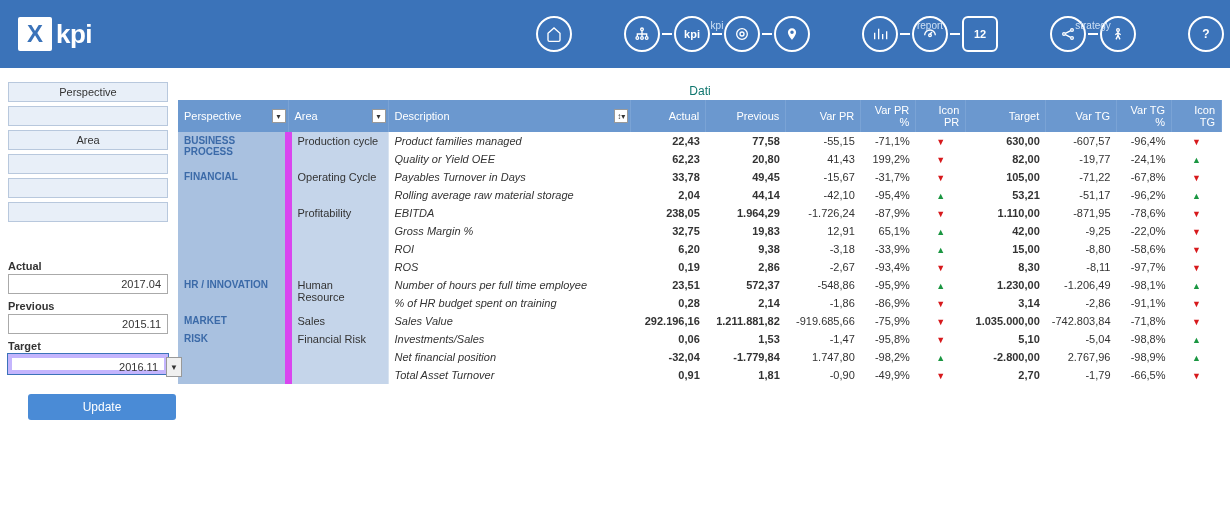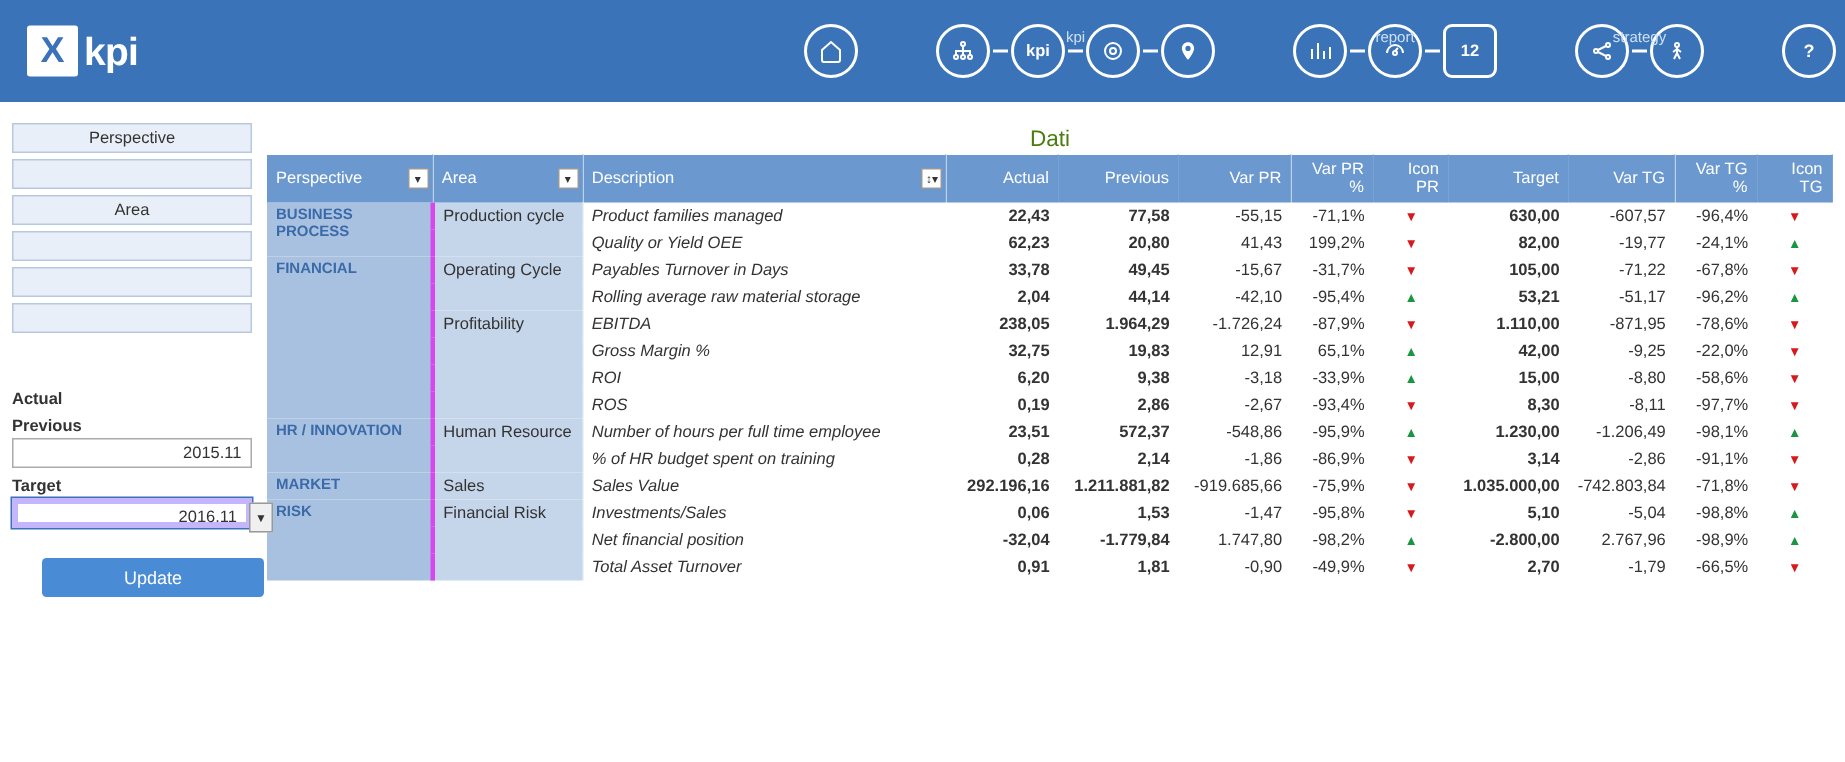--- a/index.html
+++ b/index.html
@@ -28,27 +28,27 @@
   
   .side-label { background: #e8eff8; border: 1px solid #b8c8dd; padding: 3px 6px; font-size: 11px; color: #333; margin-bottom: 4px; text-align: center; height: 20px; line-height: 13px; }
   .side-empty { background: #e8eff8; border: 1px solid #b8c8dd; height: 20px; margin-bottom: 4px; }
   .side-field-label { font-size: 11px; font-weight: 600; margin-top: 6px; margin-bottom: 2px; }
   .side-value { border: 1px solid #aaa; background: #fff; padding: 2px 6px; text-align: right; font-size: 11px; height: 20px; line-height: 15px; margin-bottom: 2px; position: relative; }
   .side-value.active { border: 4px solid #c4b5fd; box-shadow: 0 0 0 1px #3b73b9; }
   .side-dd { position: absolute; right: -18px; top: -1px; width: 16px; height: 20px; border: 1px solid #999; background: #f0f0f0; display: flex; align-items: center; justify-content: center; font-size: 8px; }
   .update-btn { background: #4a8bd6; color: #fff; border: none; padding: 6px 30px; border-radius: 3px; cursor: pointer; margin-top: 18px; font-size: 12px; width: 148px; margin-left: 20px; }
   
   
-  .table-title { text-align: center; font-size: 15px; color: #4d7c0f; padding: 2px; }
+  .table-title { text-align: center; font-size: 12px; color: #0f766e; padding: 2px; }
   .data-table { width: 100%; border-collapse: collapse; font-size: 11px; }
   .data-table th { background: #6b98cf; color: #fff; font-weight: 400; padding: 4px 6px; text-align: left; position: relative; border-right: 1px solid #7aa3d5; }
   .data-table th.r { text-align: right; }
   .data-table th .filter { position: absolute; right: 2px; top: 50%; transform: translateY(-50%); width: 14px; height: 14px; background: #fff; color: #333; display: flex; align-items: center; justify-content: center; font-size: 8px; border: 1px solid #999; }
   .data-table td { padding: 3px 6px; border-bottom: 0; vertical-align: top; }
-  .data-table td.persp { background: #a9c1e0; color: #3b6aa8; font-size: 10px; font-weight: 600; vertical-align: top; border-right: 3px solid #d946ef; }
+  .data-table td.persp { background: #a9c1e0; color: #3b6aa8; font-size: 10px; font-weight: 600; vertical-align: top; border-right: 7px solid #d946ef; }
   .data-table td.area { background: #c5d5ea; color: #333; vertical-align: top; border-right: 1px solid #d8e3f0; }
   .data-table td.desc { color: #333; font-style: italic; }
   .data-table td.num { text-align: right; font-variant-numeric: tabular-nums; }
   .data-table td.bold { font-weight: 700; }
   .ico-up { color: #1a9641; font-size: 9px; }
   .ico-dn { color: #d7191c; font-size: 9px; }
   .data-table td.ico { text-align: center; }
   
   svg { display: block; }
 </style>
@@ -147,20 +147,21 @@
     <div class="side-label">Perspective</div>
     <div class="side-empty"></div>
     <div class="side-label">Area</div>
     <div class="side-empty"></div>
     <div class="side-empty"></div>
     <div class="side-empty"></div>
     
     <div style="height:28px"></div>
     
     <div class="side-field-label">Actual</div>
+    <div class="side-value">2017.04</div>
     <div class="side-field-label">Previous</div>
     <div class="side-value">2015.11</div>
     <div class="side-field-label">Target</div>
     <div class="side-value active">
       <span>2016.11</span>
       <span class="side-dd">▼</span>
     </div>
     
     <button class="update-btn">Update</button>
   </div>

